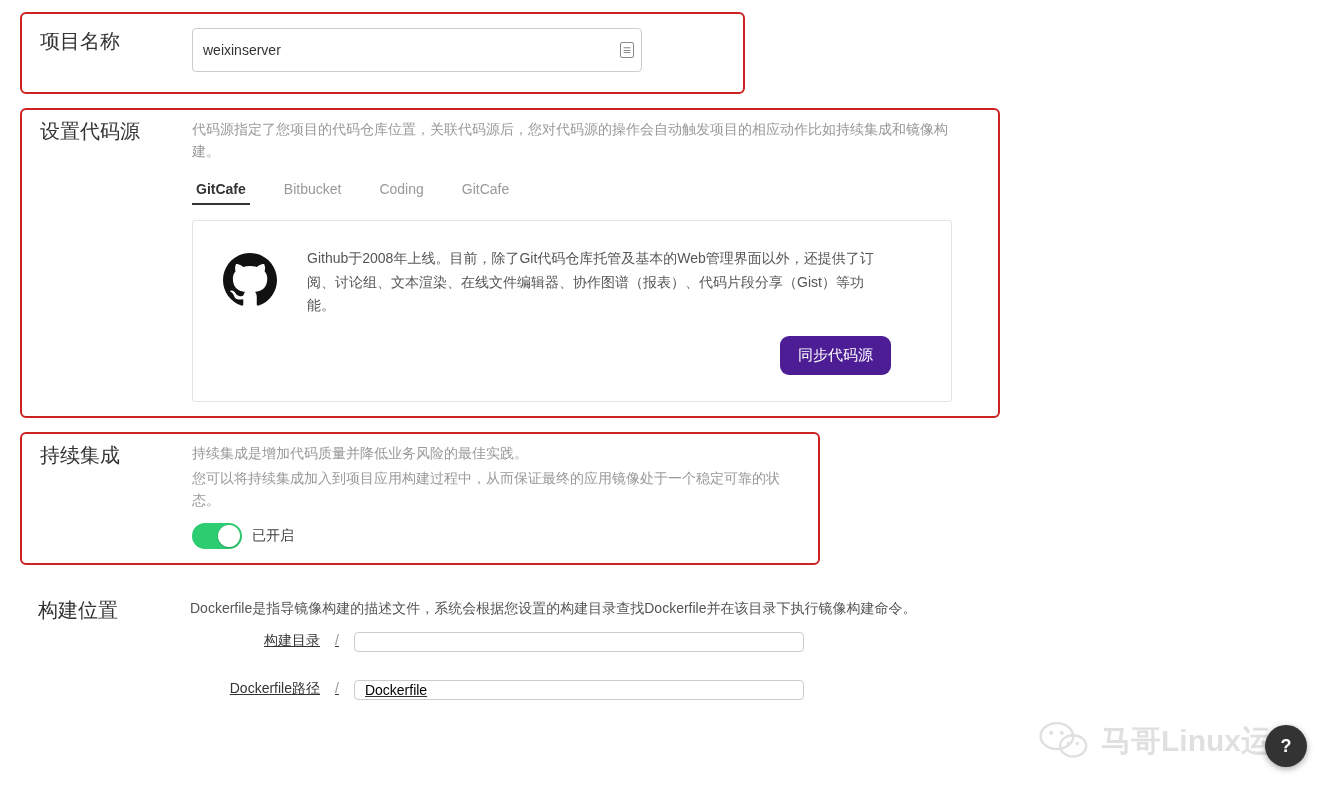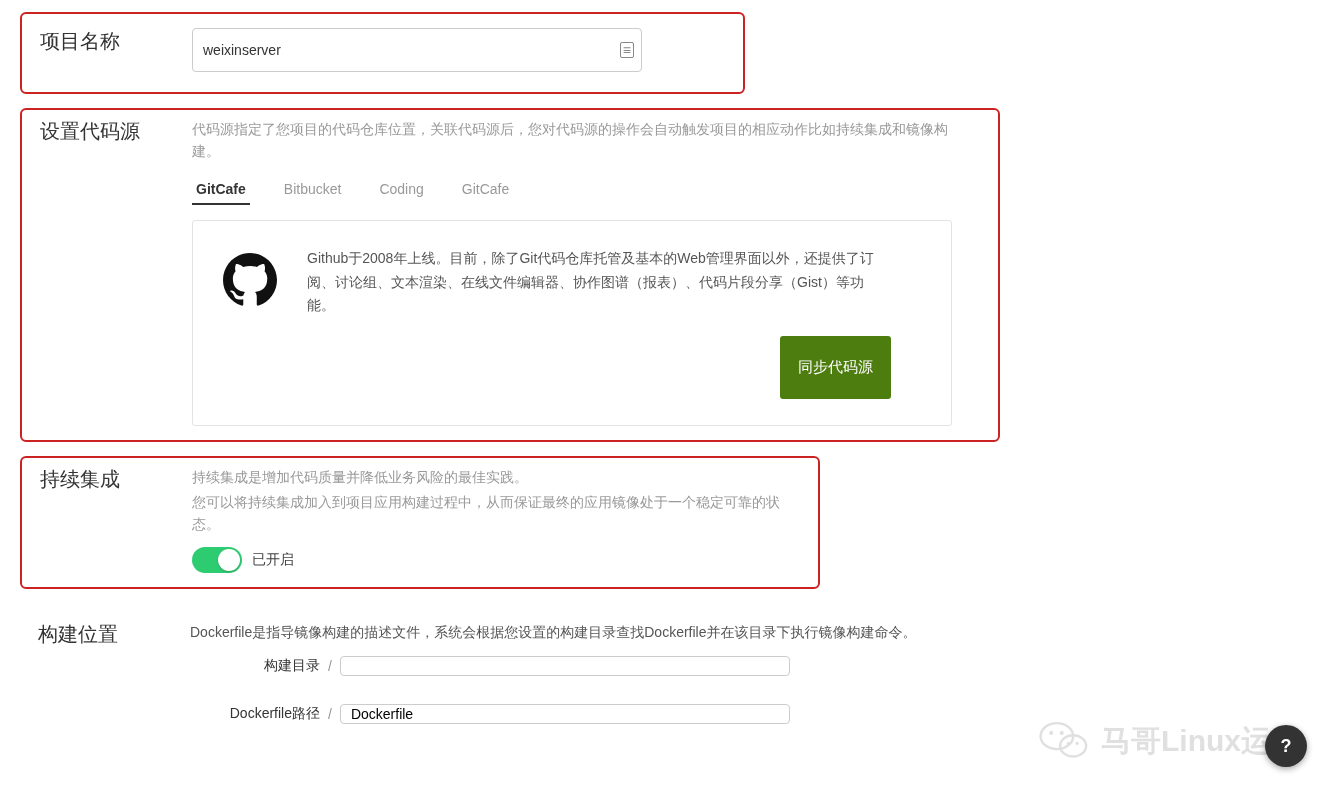--- a/index.html
+++ b/index.html
@@ -89,44 +89,45 @@
       padding: 26px 30px;
       display: flex;
       align-items: flex-start;
       gap: 30px;
       max-width: 760px;
     }
     .provider-icon { flex-shrink: 0; padding-top: 6px; }
     .provider-content { flex: 1; }
     .provider-text { color: #555; line-height: 1.7; margin-bottom: 18px; }
     .btn-green {
-      background: #4d7c0f;
+      background: #4c1d95;
       color: #fff;
       border: none;
-      border-radius: 3px;
-      padding: 22px 18px;
+      border-radius: 9px;
+      padding: 10px 18px;
       font-size: 15px;
       cursor: pointer;
       float: right;
     }
     .btn-green:after { content: ""; display: block; clear: both; }
     .toggle-row { display: flex; align-items: center; gap: 10px; margin-top: 10px; }
     .toggle {
       width: 50px; height: 26px; border-radius: 13px;
       background: #2ecc71; position: relative; cursor: pointer;
     }
     .toggle-knob {
       position: absolute; width: 22px; height: 22px; border-radius: 50%;
       background: #fff; top: 2px; right: 2px;
       box-shadow: 0 1px 2px rgba(0,0,0,0.2);
     }
     .toggle-label { color: #404040; }
     .build-row {
-      display: flex; align-items: center; gap: 8px;
+      display: flex; gap: 15px;
       margin: 12px 0 28px 0;
+      text-decoration: underline;
     }
     .build-label { width: 130px; text-align: right; color: #333; }
     .build-sep { color: #999; }
     .build-input {
       width: 450px; height: 20px; border: 1px solid #ccc;
       border-radius: 4px; padding: 6px 10px; font-size: 14px;
     }
     .watermark {
       position: fixed; right: 28px; bottom: 22px;
       display: flex; align-items: center; gap: 10px;

